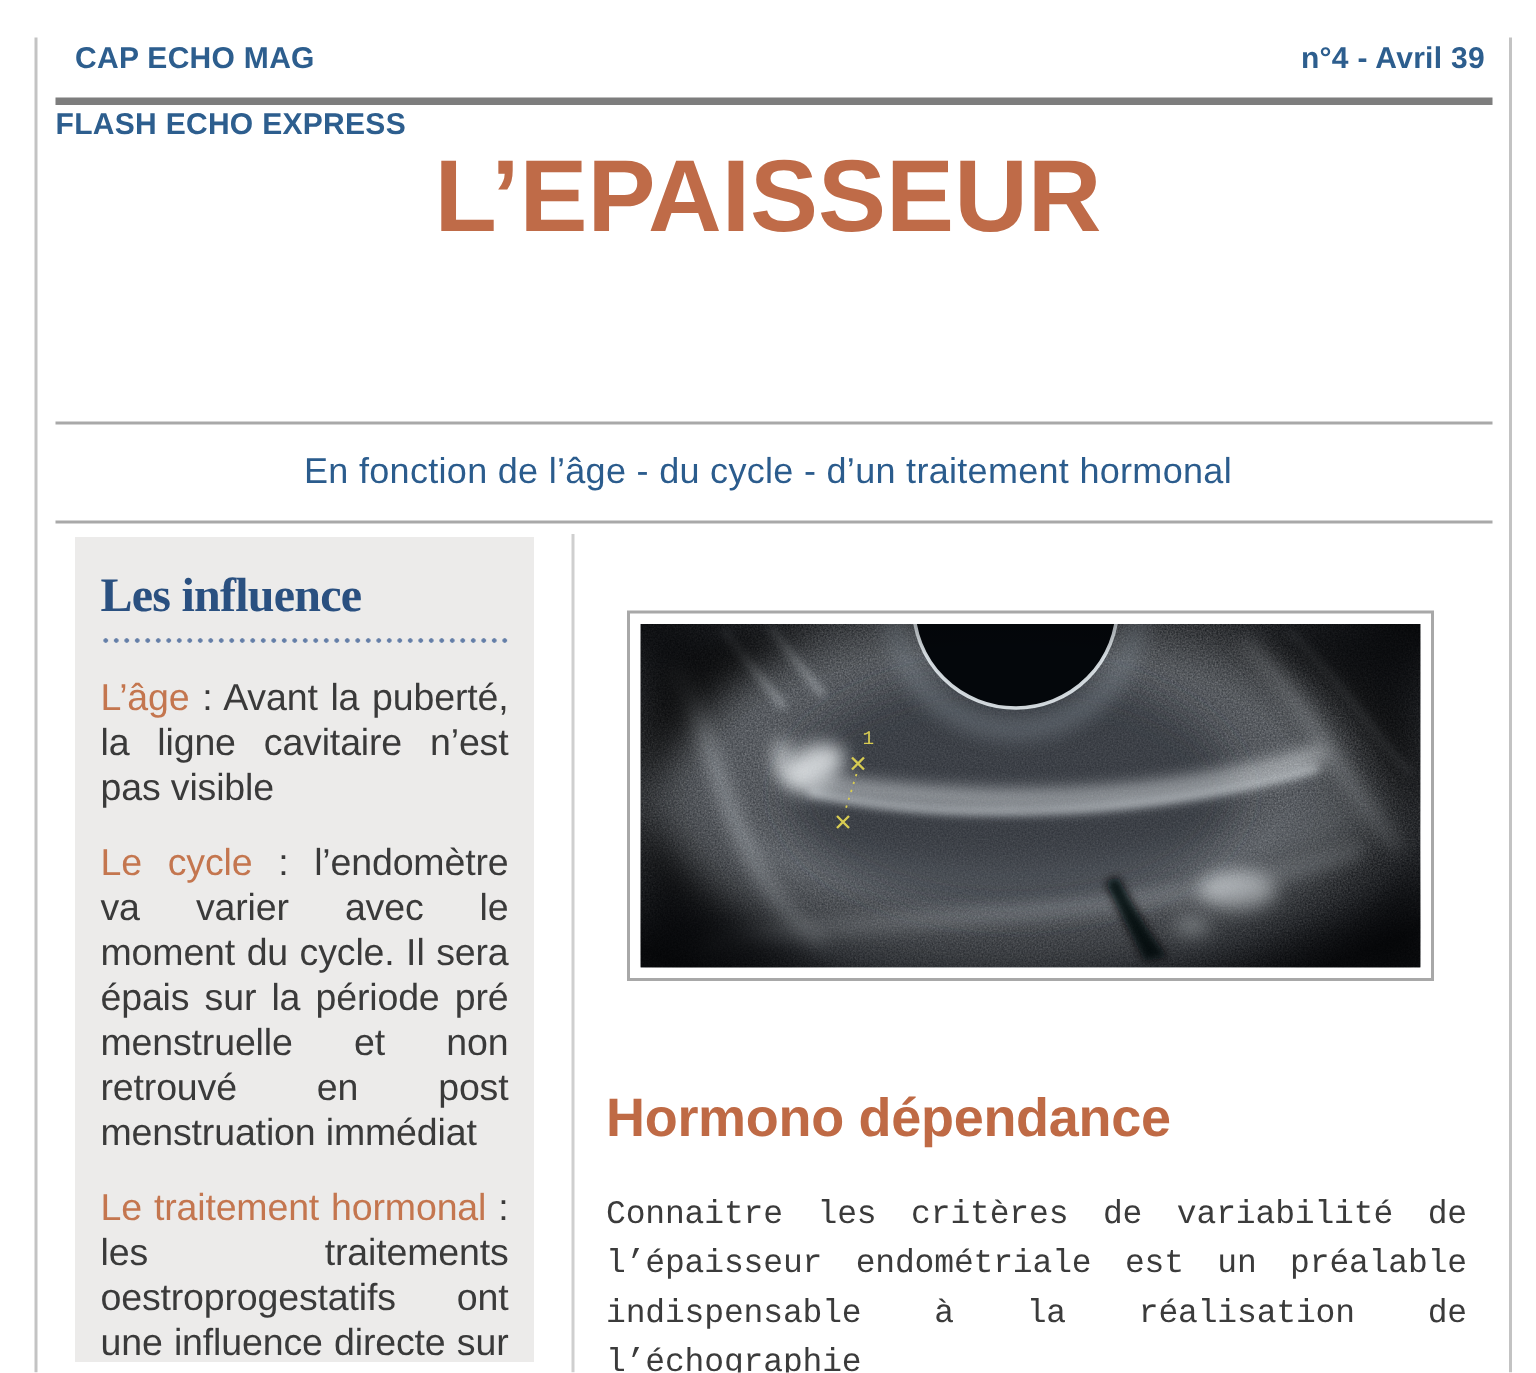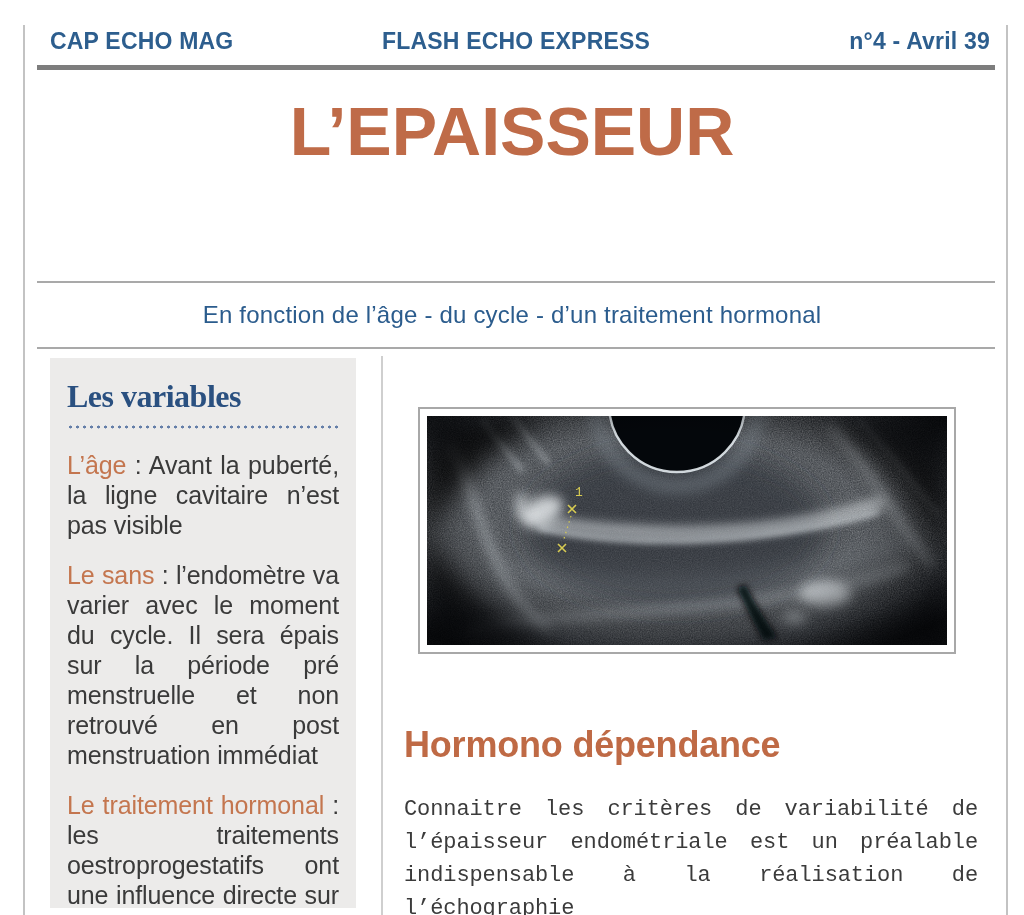--- a/index.html
+++ b/index.html
@@ -8,23 +8,23 @@
     font-family:"Liberation Sans", sans-serif;overflow:hidden;
     -webkit-font-smoothing:antialiased;
   }
 
   
   .pborder{position:absolute;top:25px;width:2px;height:890px;background:#c3c3c3;}
   .pborder.left{left:23px;}
   .pborder.right{left:1006px;}
 
   
-  .mast{position:absolute;top:28px;font-size:23px;font-weight:700;color:#2d5e8e;letter-spacing:.2px;}
+  .mast{position:absolute;top:28px;font-size:20px;font-weight:700;color:#2d5e8e;letter-spacing:.2px;}
   .mast.l{left:50px;}
-  .mast.c{left:37px;width:958px;text-align:center;}
+  .mast.c{left:37px;width:958px;text-align:left;margin-top:44px;}
   .mast.r{left:37px;width:953px;text-align:right;}
 
   
   .rule-thick{position:absolute;left:37px;top:65px;width:958px;height:5px;background:#7d7d7d;}
   .rule-thin{position:absolute;left:37px;width:958px;height:2px;background:#a9a9a9;}
   .rule-thin.r1{top:281px;}
   .rule-thin.r2{top:347px;}
 
   
   .title{position:absolute;left:0;top:88px;width:1024px;text-align:center;
@@ -71,26 +71,26 @@
 
 <div class="title">
   <div>L’EPAISSEUR</div>
 </div>
 
 <div class="rule-thin r1"></div>
 <div class="subtitle">En fonction de l’âge - du cycle - d’un traitement hormonal</div>
 <div class="rule-thin r2"></div>
 
 <div class="sidebar">
-  <div class="side-h">Les variables</div>
+  <div class="side-h">Les influence</div>
   <div class="dotted"></div>
 
   <p class="side-p"><span class="lead">L’âge</span><span> : Avant la puberté, la ligne cavitaire n’est pas visible</span></p>
 
-  <p class="side-p"><span class="lead">Le sans</span><span> : l’endomètre va varier avec le moment du cycle. Il sera épais sur la période pré menstruelle et non retrouvé en post menstruation immédiat</span></p>
+  <p class="side-p"><span class="lead">Le cycle</span><span> : l’endomètre va varier avec le moment du cycle. Il sera épais sur la période pré menstruelle et non retrouvé en post menstruation immédiat</span></p>
 
   <p class="side-p"><span class="lead">Le traitement hormonal</span><span> : les traitements oestroprogestatifs ont une influence directe sur l’épaisseur endométriale : &lt; 5 mm en post ménopause, sans excéder 8 mm si traitement substitutif</span></p>
 
 </div>
 
 <div class="vdivider"></div>
 
 <div class="figure">
   <svg viewBox="0 0 520 229" preserveAspectRatio="none">
     <defs>

